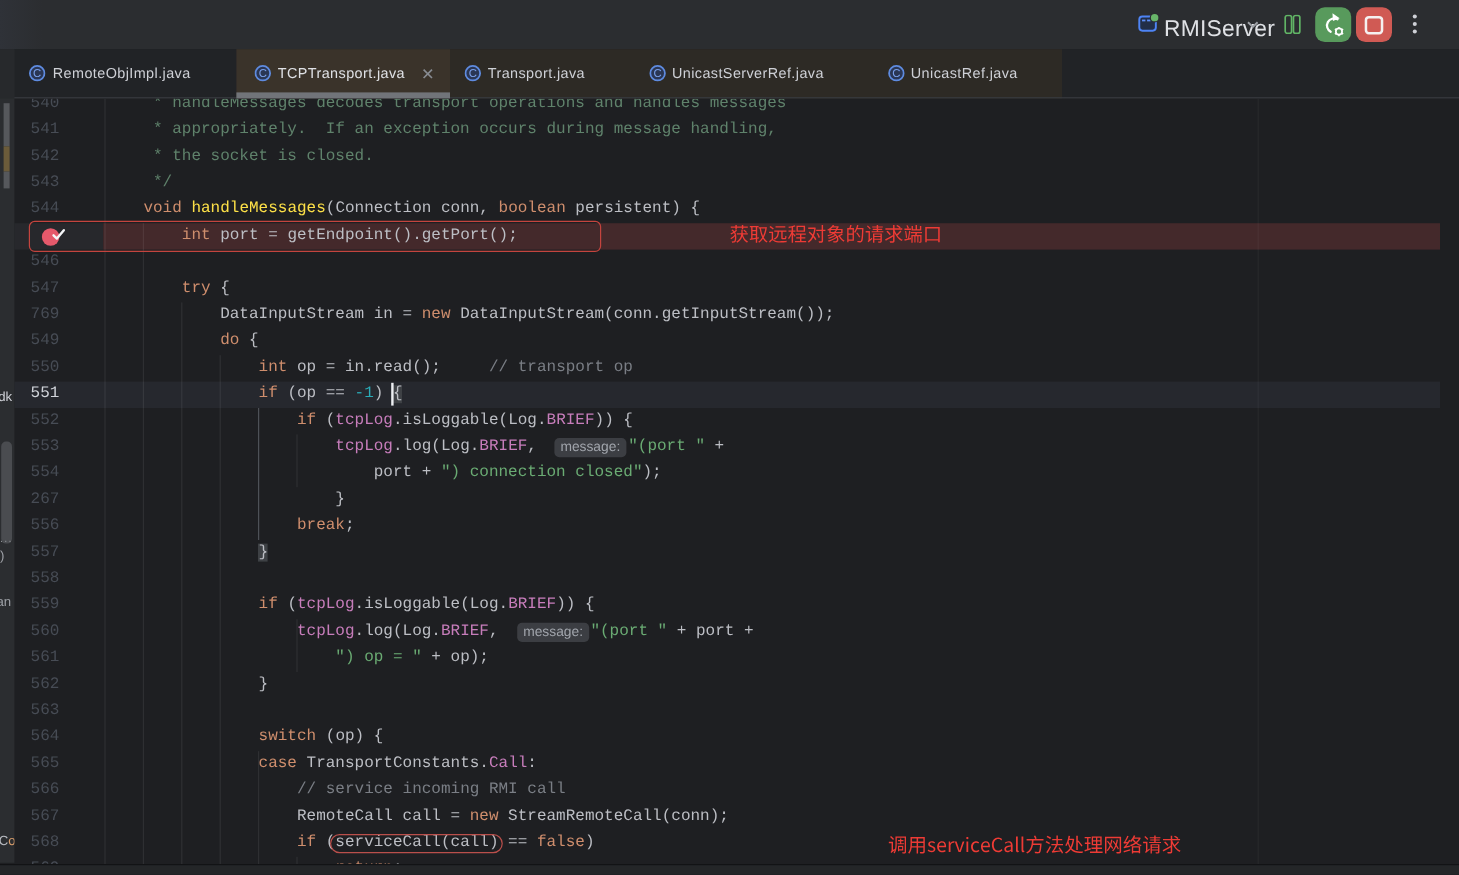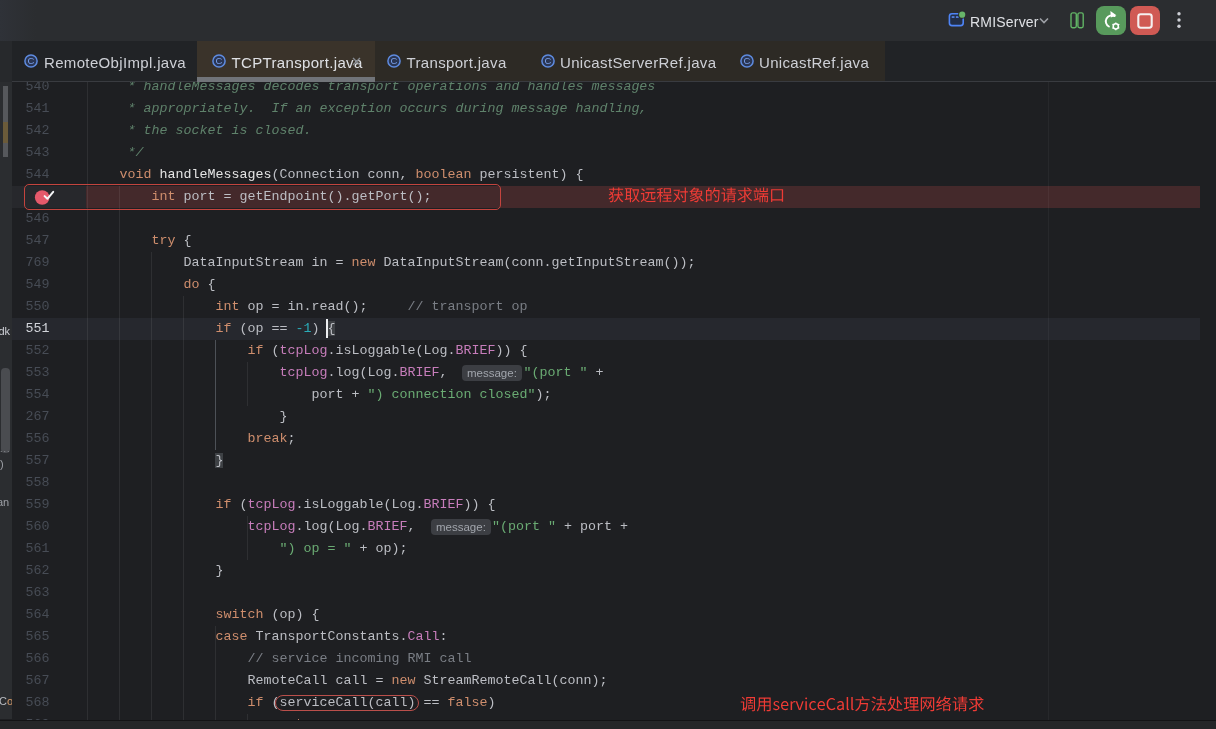--- a/index.html
+++ b/index.html
@@ -1,40 +1,40 @@
 <!DOCTYPE html>
 <html><head><meta charset="utf-8"><style>
 * { margin:0; padding:0; box-sizing:border-box; }
 html,body { width:1216px; height:729px; background:#1E1F22; overflow:hidden; }
 body { font-family:"Liberation Sans",sans-serif; position:relative; }
 .abs { position:absolute; }
 #toolbar { position:absolute; left:0; top:0; width:1216px; height:41px; background:#2B2D30; }
 #toolbar .lband { position:absolute; left:0; top:0; width:36px; height:41px; background:linear-gradient(90deg,#2F3238 0%,#2B2D30 100%); }
-.rct { left:970px; top:13.5px; font-size:14px; color:#DFE1E5; letter-spacing:.2px; }
+.rct { left:970px; top:13.5px; font-size:19px; color:#DFE1E5; letter-spacing:.2px; }
 .btn { top:5.5px; width:30px; height:29px; border-radius:8px; }
 #tabbar { position:absolute; left:0; top:41px; width:1216px; height:41px; background:#212326; }
 .warm { position:absolute; left:375px; top:0; width:510px; height:41px; background:#2D2A25; }
 .atab { position:absolute; left:197px; top:0; width:178px; height:41px; background:#3A332A; }
 .tabline { position:absolute; left:0; top:40px; width:1216px; height:1px; background:#393B40; }
 .aunder { position:absolute; left:197px; top:36px; width:178px; height:5px; background:#717479; }
-.tabt { position:absolute; top:12.5px; font-size:15px; color:#CED0D6; letter-spacing:.34px; }
+.tabt { position:absolute; top:12.5px; font-size:12px; color:#CED0D6; letter-spacing:.34px; }
 .tabt.at { color:#DFE1E5; }
 #editor { position:absolute; left:0; top:82px; width:1200px; height:638px; background:#1E1F22; overflow:hidden; }
 .rowred.g { position:absolute; left:11.5px; top:103.5px; width:74px; height:22px; background:#27282C; }
 .rowred.e { position:absolute; left:85.5px; top:103.5px; width:1130.5px; height:22px; background:#44292B; }
 .rowcur { position:absolute; left:11.5px; top:235.5px; width:1204.5px; height:22px; background:#26282E; }
 .ig { position:absolute; width:1px; background:rgba(255,255,255,0.075); }
 .ig.b { background:#4D5157; }
 .margin120 { position:absolute; left:1047.5px; top:0; width:1px; height:638px; background:rgba(255,255,255,0.045); }
 .gn { position:absolute; left:9.5px; width:40px; text-align:right; font-family:"Liberation Mono",monospace; font-size:13.33px; line-height:22px; color:#474C55; }
 .gn.cur { color:#D1D4DA; }
 .cl { position:absolute; left:87.5px; height:22px; font-family:"Liberation Mono",monospace; font-size:13.33px; line-height:22px; white-space:pre; }
 .k { color:#CF8E6D; } .p { color:#BCBEC4; } .s { color:#6AAB73; } .n { color:#2AACB8; }
-.f { color:#C77DBB; } .m { color:#e5e5e5; } .c { color:#7A7E85; }
-.d { color:#5F826B; font-style:italic; }
+.f { color:#C77DBB; } .m { color:#fde047; } .c { color:#7A7E85; }
+.d { color:#5F826B; }
 .brace { background:#3E4145; }
 .pill { position:absolute; height:16px; padding:0 5px; border-radius:4px; background:#3C3E43; color:#A1A5AC; font-size:11.5px; line-height:16px; font-family:"Liberation Sans",sans-serif; }
 .redbox { position:absolute; left:23.5px; top:101.5px; width:477px; height:26px; border:1.8px solid #C4443E; border-radius:5px; }
 .caret { position:absolute; left:326.3px; top:237.0px; width:1.7px; height:19px; background:#EDEFF2; }
 .oval { position:absolute; left:274.5px; top:612.5px; width:144px; height:16.5px; border:1.4px solid #BA4F4B; border-radius:8.5px; }
 #bottom { position:absolute; left:0; top:719.5px; width:1216px; height:9.5px; background:#242628; border-top:1px solid #121315; }
 #sliver { position:absolute; left:0; top:41px; width:11.5px; height:678px; background:#2B2D30; overflow:hidden; }
 #sliver .tabrow { position:absolute; left:0; top:0; width:11.5px; height:41px; background:#27292C; }
 .slt { font-size:11px; color:#CED0D6; }
 </style></head>

